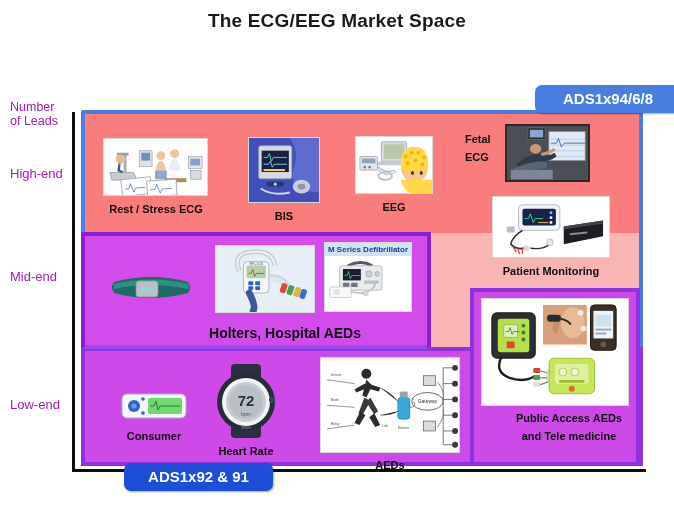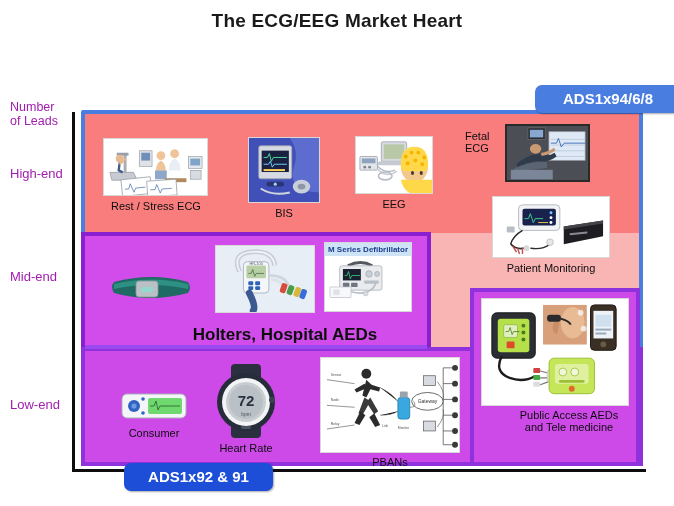--- a/index.html
+++ b/index.html
@@ -71,22 +71,22 @@
   #badge-top{left:499px;top:85px;width:146px;height:28px;background:#4a7de0;}
   #badge-bottom{left:88px;top:463px;width:149px;height:28px;background:#1d4ed8;}
 
   
   .item{position:absolute;}
   .photo{
     background:#ffffff;border:1px solid #d8d8d8;box-sizing:border-box;
     position:relative;overflow:hidden;padding-left:32px;
   }
   .cap{
-    position:absolute;color:#0e0e0e;font-size:11px;font-weight:normal;
-    text-align:center;line-height:12px;white-space:pre-line;
+    position:absolute;color:#0e0e0e;font-size:11px;font-weight:bold;
+    text-align:center;line-height:18px;white-space:pre-line;
   }
   .cap-left{text-align:left;}
 
   
   .ph-inner{position:absolute;inset:0;}
 
   
   #it-rest      {left:103px;top:138px;}
   #it-rest  .photo{width:105px;height:58px;}
   #it-rest  .cap  {left:-5px;top:62px;width:116px;}
@@ -110,21 +110,21 @@
   #it-belt      {left:108px;top:268px;}
   #it-belt  .photo{width:86px;height:38px;border:none;background:transparent;}
 
   #it-holter    {left:215px;top:245px;}
   #it-holter .photo{width:100px;height:68px;}
 
   #it-defib     {left:324px;top:242px;}
   #it-defib .photo{width:88px;height:70px;}
 
   #cap-holters{position:absolute;left:190px;top:325px;width:190px;
-               font-size:17px;font-weight:bold;color:#0e0e0e;text-align:center;}
+               font-size:14px;font-weight:bold;color:#0e0e0e;text-align:center;}
 
   #it-cons      {left:120px;top:390px;}
   #it-cons  .photo{width:68px;height:32px;border:none;background:transparent;}
   #it-cons  .cap  {left:-6px;top:37px;width:80px;}
 
   #it-hr        {left:215px;top:364px;}
   #it-hr    .photo{width:62px;height:74px;border:none;background:transparent;}
   #it-hr    .cap  {left:-10px;top:78px;width:82px;}
 
   #it-pban      {left:320px;top:357px;}
@@ -140,21 +140,21 @@
     position:absolute;left:0;top:0;width:100%;height:13px;
     background:#cfe3f7;color:#1a3e8c;font-size:8px;font-weight:bold;
     line-height:13px;text-align:center;overflow:hidden;white-space:nowrap;
   }
 </style>
 </head>
 <body>
 
 <div id="slide">
 
-  <div class="title">The ECG/EEG Market Heart</div>
+  <div class="title">The ECG/EEG Market Space</div>
 
   <div id="blue-box"></div>
   <div id="pink-band"></div>
 
   <div id="mid-box"></div>
   <div id="low-box"></div>
   <div id="right-box"></div>
   <div class="mid-strip"></div>
 
   <div class="axis-v"></div>
@@ -454,21 +454,21 @@
         <path d="M118 24 q8 10 6 18 M118 70 q8 -10 6 -18" stroke="#666" stroke-width=".7" fill="none"></path>
         <g font-size="3.4" fill="#555" font-family="Liberation Sans, sans-serif">
           <text x="10" y="18">Sensor</text>
           <text x="10" y="44">Node</text>
           <text x="10" y="68">Relay</text>
           <text x="62" y="70">Link</text>
           <text x="78" y="72">Monitor</text>
         </g>
       </svg>
     </div>
-    <div class="cap">PBANs</div>
+    <div class="cap">AEDs</div>
   </div>
 
   <div class="item" id="it-paed">
     <div class="photo">
       <svg class="ph-inner" viewBox="0 0 148 108" preserveAspectRatio="none">
         <rect x="0" y="0" width="148" height="108" fill="#ffffff"></rect>
 
         <rect x="10" y="14" width="44" height="46" rx="5" fill="#2b2f33" stroke="#16181a" stroke-width="1"></rect>
         <rect x="16" y="20" width="32" height="34" rx="3" fill="#b5e04a"></rect>
         <rect x="22" y="26" width="14" height="13" rx="1.5" fill="#dff0c0" stroke="#8fb23a" stroke-width=".7"></rect>

